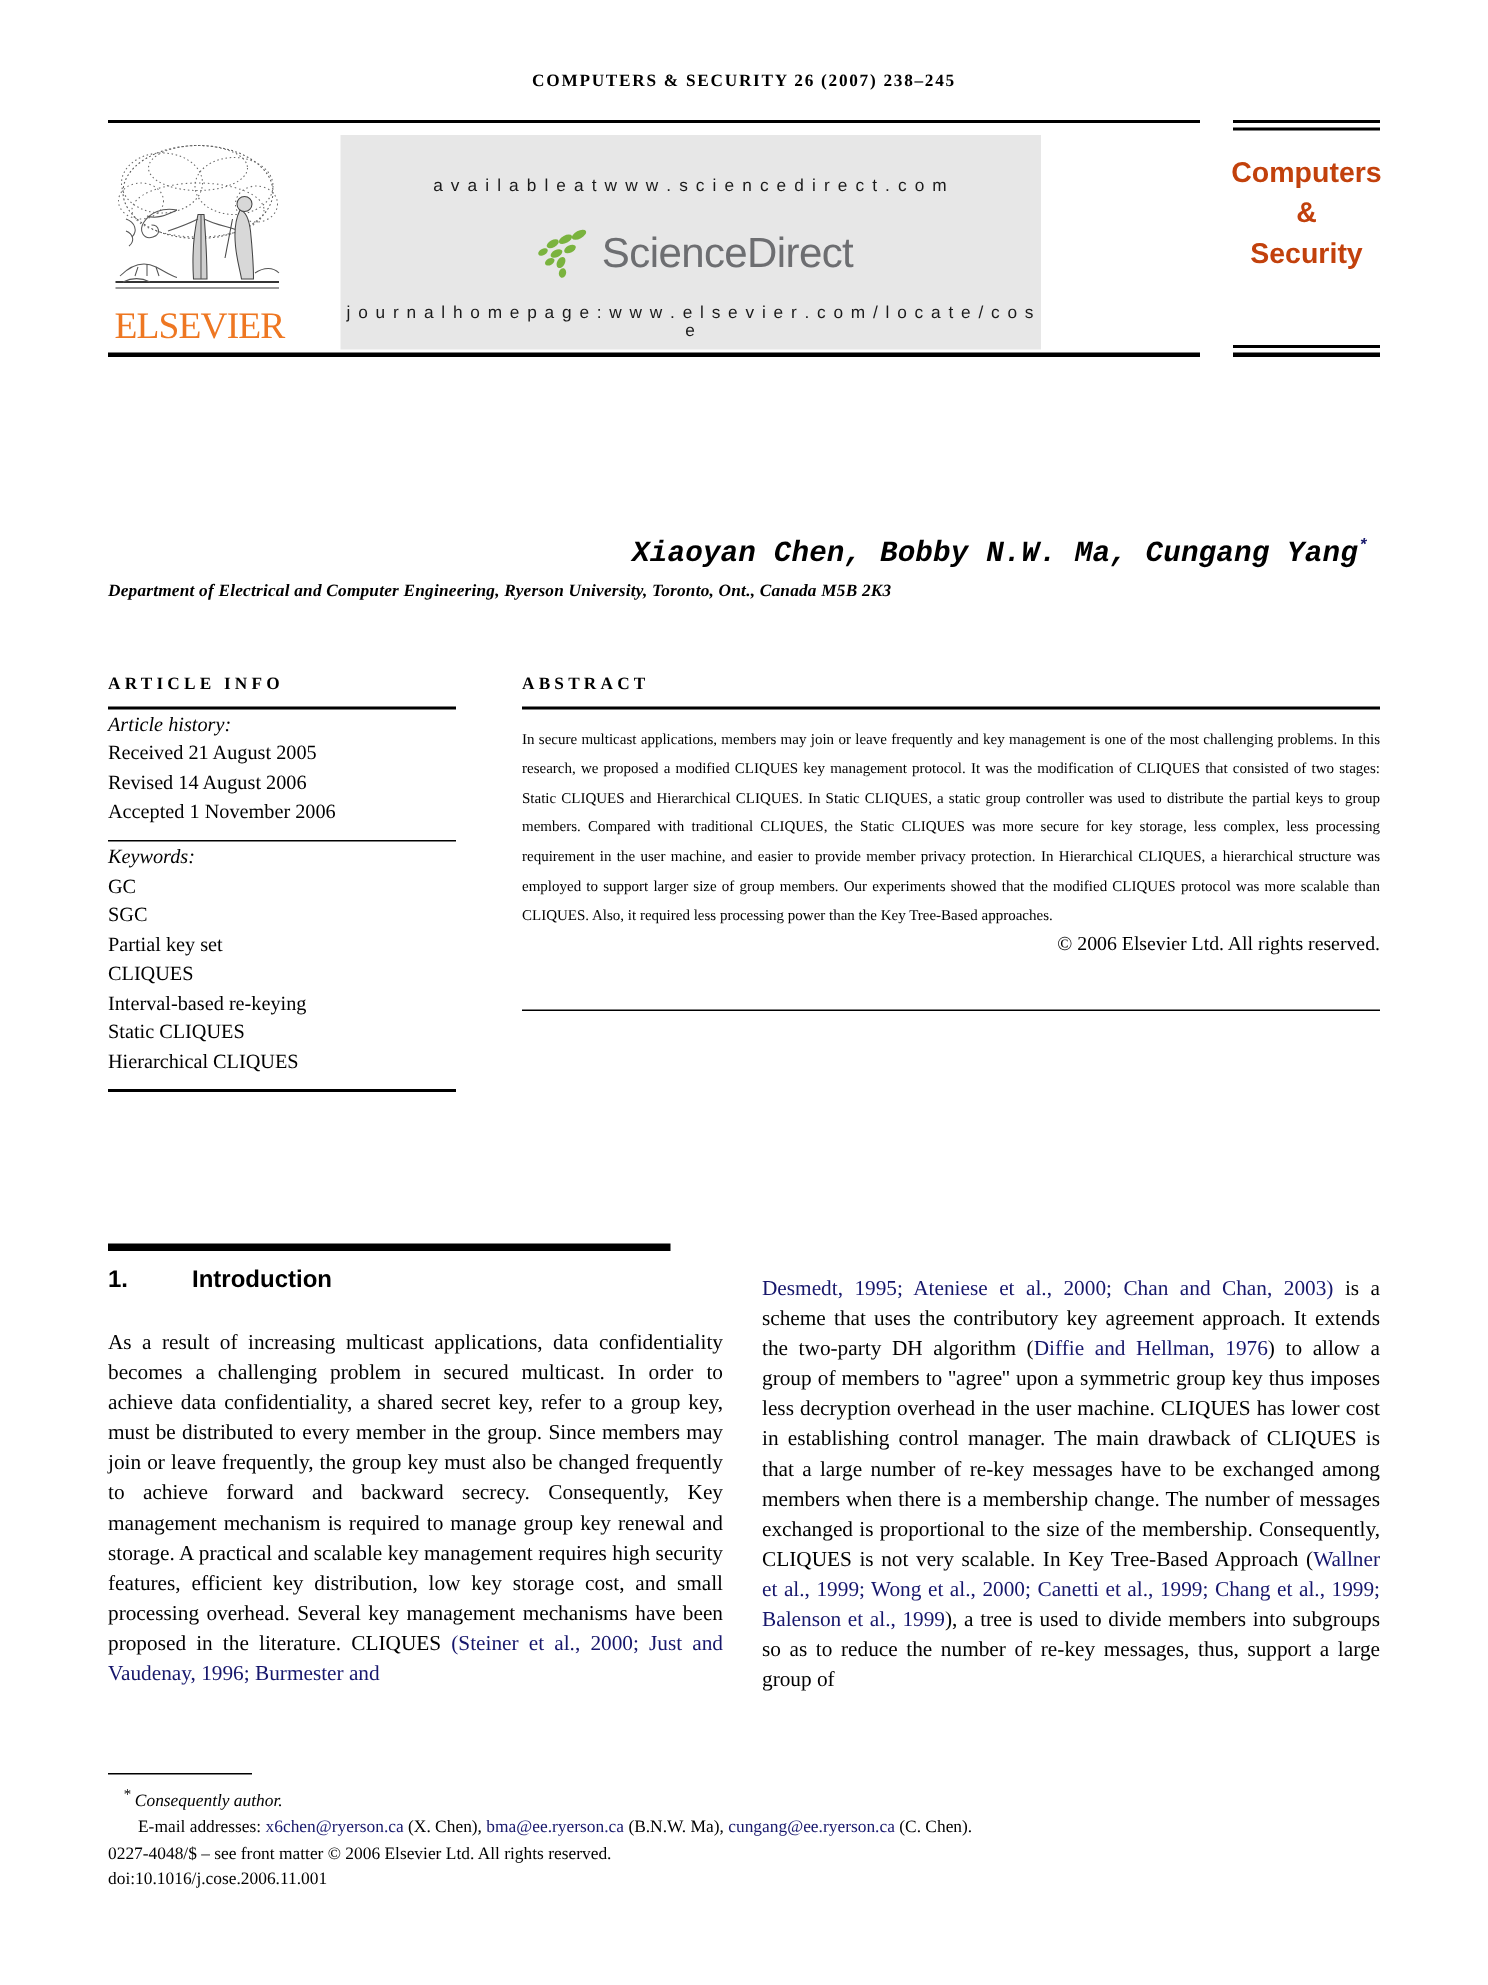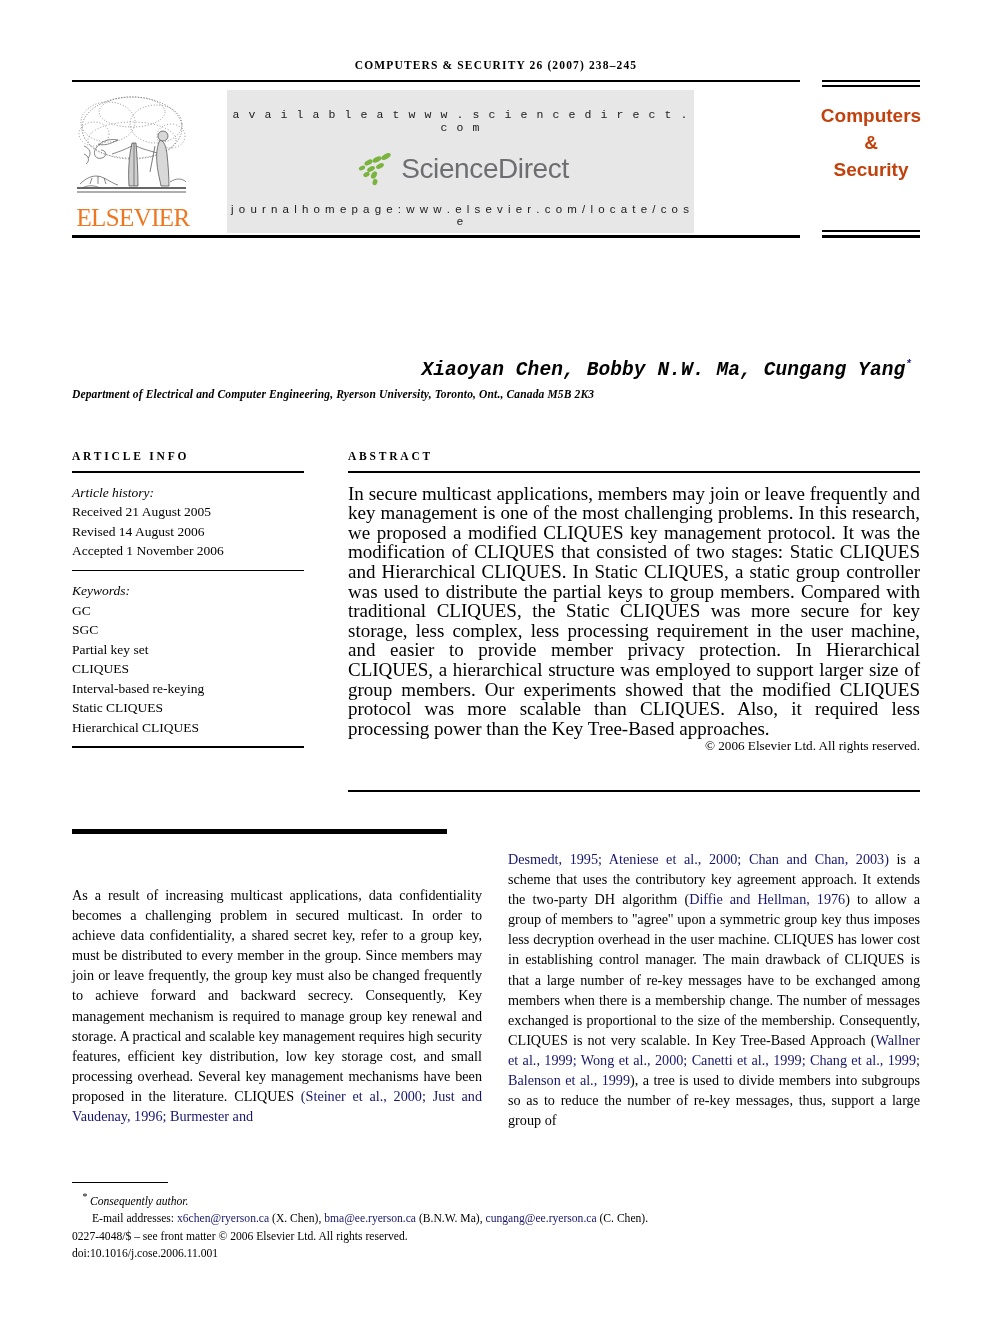--- a/index.html
+++ b/index.html
@@ -27,21 +27,20 @@
     position: absolute;
     left: 72px; top: 48px;
     width: 848px;
     text-align: center;
     font-family: "Liberation Serif", "DejaVu Serif", serif;
     font-size: 11.5px;
     font-weight: bold;
     letter-spacing: 1.15px;
     text-transform: uppercase;
     color: #000;
-    margin-top: 11px;
   }
 
   
   .masthead {
     position: absolute;
     left: 72px; top: 80px;
     width: 848px;
     height: 160px;
   }
   .rule-top-left {
@@ -116,24 +115,24 @@
   
   .sd-panel {
     position: absolute;
     left: 155px; top: 10px;
     width: 467px;
     height: 143px;
     background: #e7e7e7;
   }
   .sd-available {
     position: absolute;
-    left: 0; top: 18px;
+    left: 0; top: 28px;
     width: 467px;
     text-align: center;
-    font-family: Liberation Mono, monospace;
+    font-family: Liberation Sans, sans-serif;
     font-size: 11.5px;
     letter-spacing: 1.1px;
     color: #1a1a1a;
   }
   .sd-logo-row {
     position: absolute;
     left: 0; top: 55px;
     width: 467px;
     height: 48px;
     display: flex;
@@ -245,37 +244,36 @@
     letter-spacing: 2.8px;
     text-transform: uppercase;
     color: #000;
   }
   .hr-thin {
     height: 1.6px;
     background: #000;
     margin: 9px 0 0 0;
   }
   .info-body {
-    margin-top: 10px;
     font-family: "Liberation Serif", "DejaVu Serif", serif;
     font-size: 13.5px;
     line-height: 19.5px;
     color: #000;
   }
   .info-body .ital {
     font-style: italic;
   }
   .kw-head {
     font-style: italic;
   }
   .info-line { display: block; }
   .abstract-body {
     margin-top: 11px;
     font-family: "Liberation Serif", "DejaVu Serif", serif;
-    font-size: 19px;
+    font-size: 10px;
     line-height: 19.6px;
     text-align: justify;
     color: #000;
   }
   .abstract-copy {
     text-align: right;
     font-family: "Liberation Serif", "DejaVu Serif", serif;
     font-size: 13.2px;
     color: #000;
   }
@@ -464,20 +462,23 @@
 
   <div class="abs-col">
     <div class="sec-label">ABSTRACT</div>
     <div class="hr-thin"></div>
     <div class="abstract-body">In secure multicast applications, members may join or leave frequently and key management is one of the most challenging problems. In this research, we proposed a modified CLIQUES key management protocol. It was the modification of CLIQUES that consisted of two stages: Static CLIQUES and Hierarchical CLIQUES. In Static CLIQUES, a static group controller was used to distribute the partial keys to group members. Compared with traditional CLIQUES, the Static CLIQUES was more secure for key storage, less complex, less processing requirement in the user machine, and easier to provide member privacy protection. In Hierarchical CLIQUES, a hierarchical structure was employed to support larger size of group members. Our experiments showed that the modified CLIQUES protocol was more scalable than CLIQUES. Also, it required less processing power than the Key Tree-Based approaches.</div>
     <div class="abstract-copy">© 2006 Elsevier Ltd. All rights reserved.</div>
     <div class="hr-thin" style="margin-top:36px;"></div>
   </div>
 
   <div class="rule-thick-left"></div>
+  <div class="sec-head">
+    <span class="num">1.</span><span>Introduction</span>
+  </div>
 
   <div class="col-left">
     <p class="body-text"><span>As a result of increasing multicast applications, data confidentiality becomes a challenging problem in secured multicast. In order to achieve data confidentiality, a shared secret key, refer to a group key, must be distributed to every member in the group. Since members may join or leave frequently, the group key must also be changed frequently to achieve forward and backward secrecy. Consequently, Key management mechanism is required to manage group key renewal and storage. A practical and scalable key management requires high security features, efficient key distribution, low key storage cost, and small processing overhead. Several key management mechanisms have been proposed in the literature. CLIQUES </span><span class="cite">(Steiner et al., 2000; Just and Vaudenay, 1996; Burmester and</span></p>
   </div>
 
   <div class="col-right">
     <p class="body-text"><span class="cite">Desmedt, 1995; Ateniese et al., 2000; Chan and Chan, 2003)</span><span> is a scheme that uses the contributory key agreement approach. It extends the two-party DH algorithm (</span><span class="cite">Diffie and Hellman, 1976</span><span>) to allow a group of members to ''agree'' upon a symmetric group key thus imposes less decryption overhead in the user machine. CLIQUES has lower cost in establishing control manager. The main drawback of CLIQUES is that a large number of re-key messages have to be exchanged among members when there is a membership change. The number of messages exchanged is proportional to the size of the membership. Consequently, CLIQUES is not very scalable. In Key Tree-Based Approach (</span><span class="cite">Wallner et al., 1999; Wong et al., 2000; Canetti et al., 1999; Chang et al., 1999; Balenson et al., 1999</span><span>), a tree is used to divide members into subgroups so as to reduce the number of re-key messages, thus, support a large group of</span></p>
   </div>
 
   <div class="foot-rule"></div>

